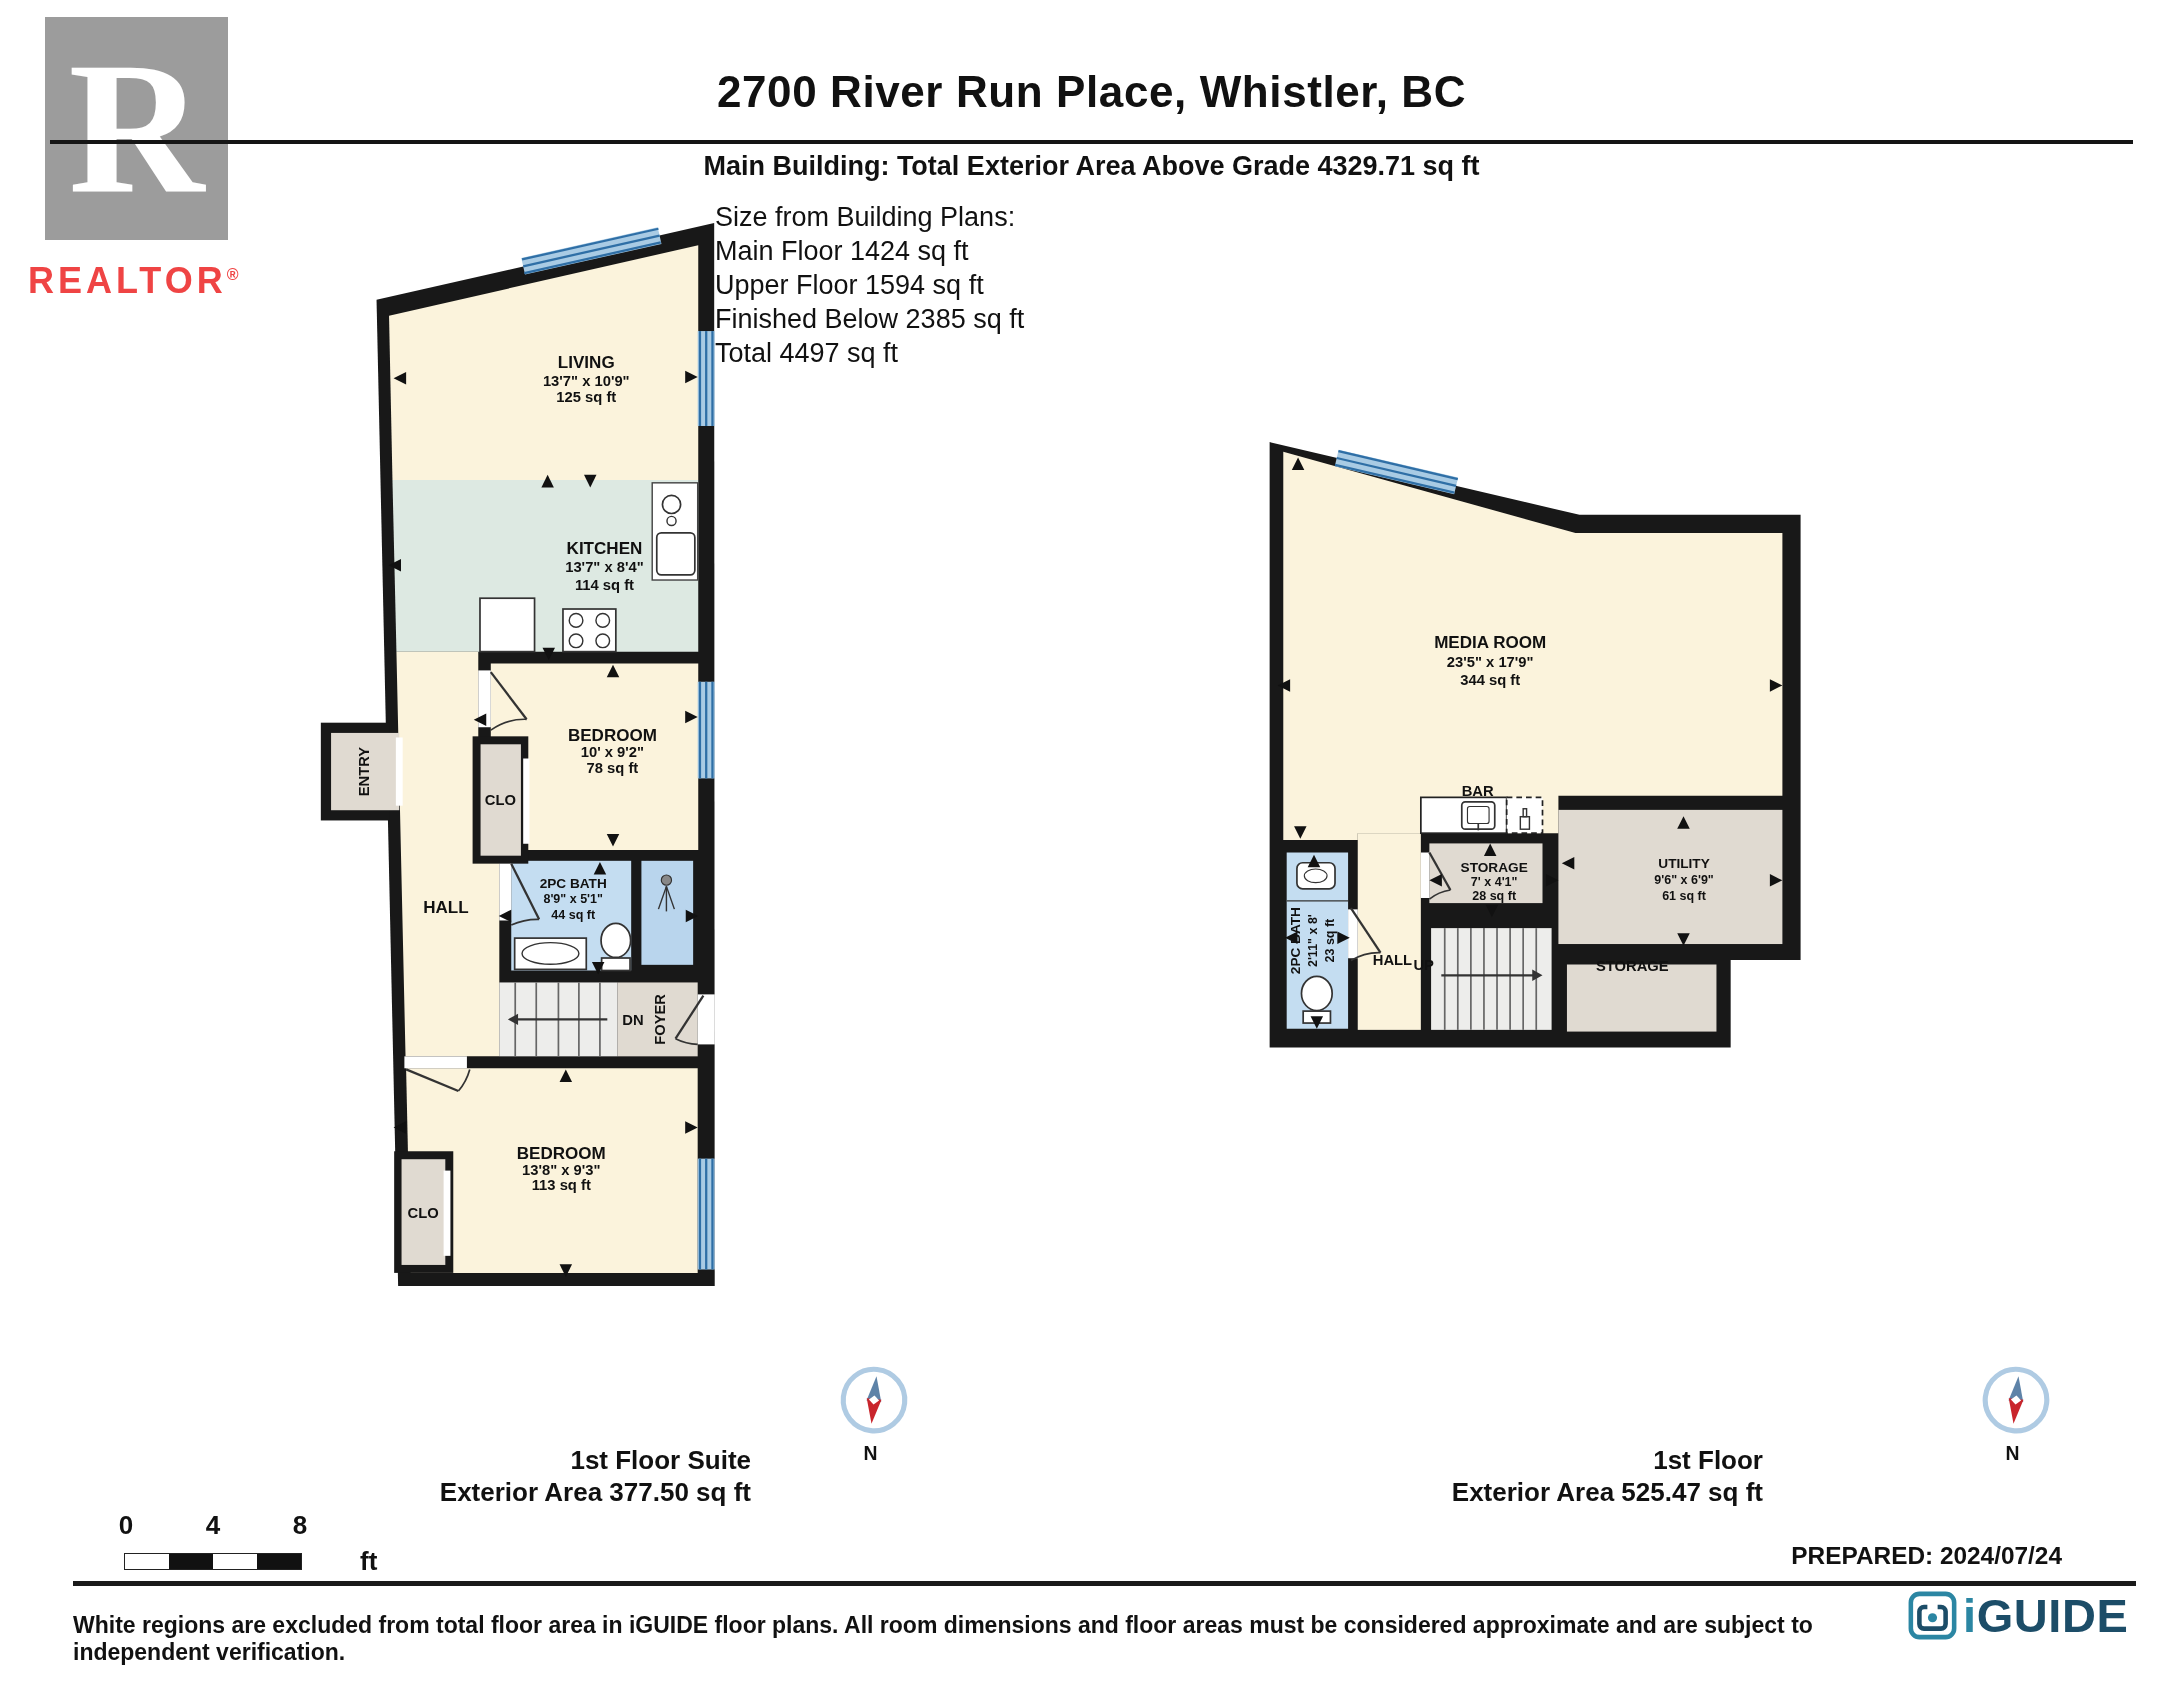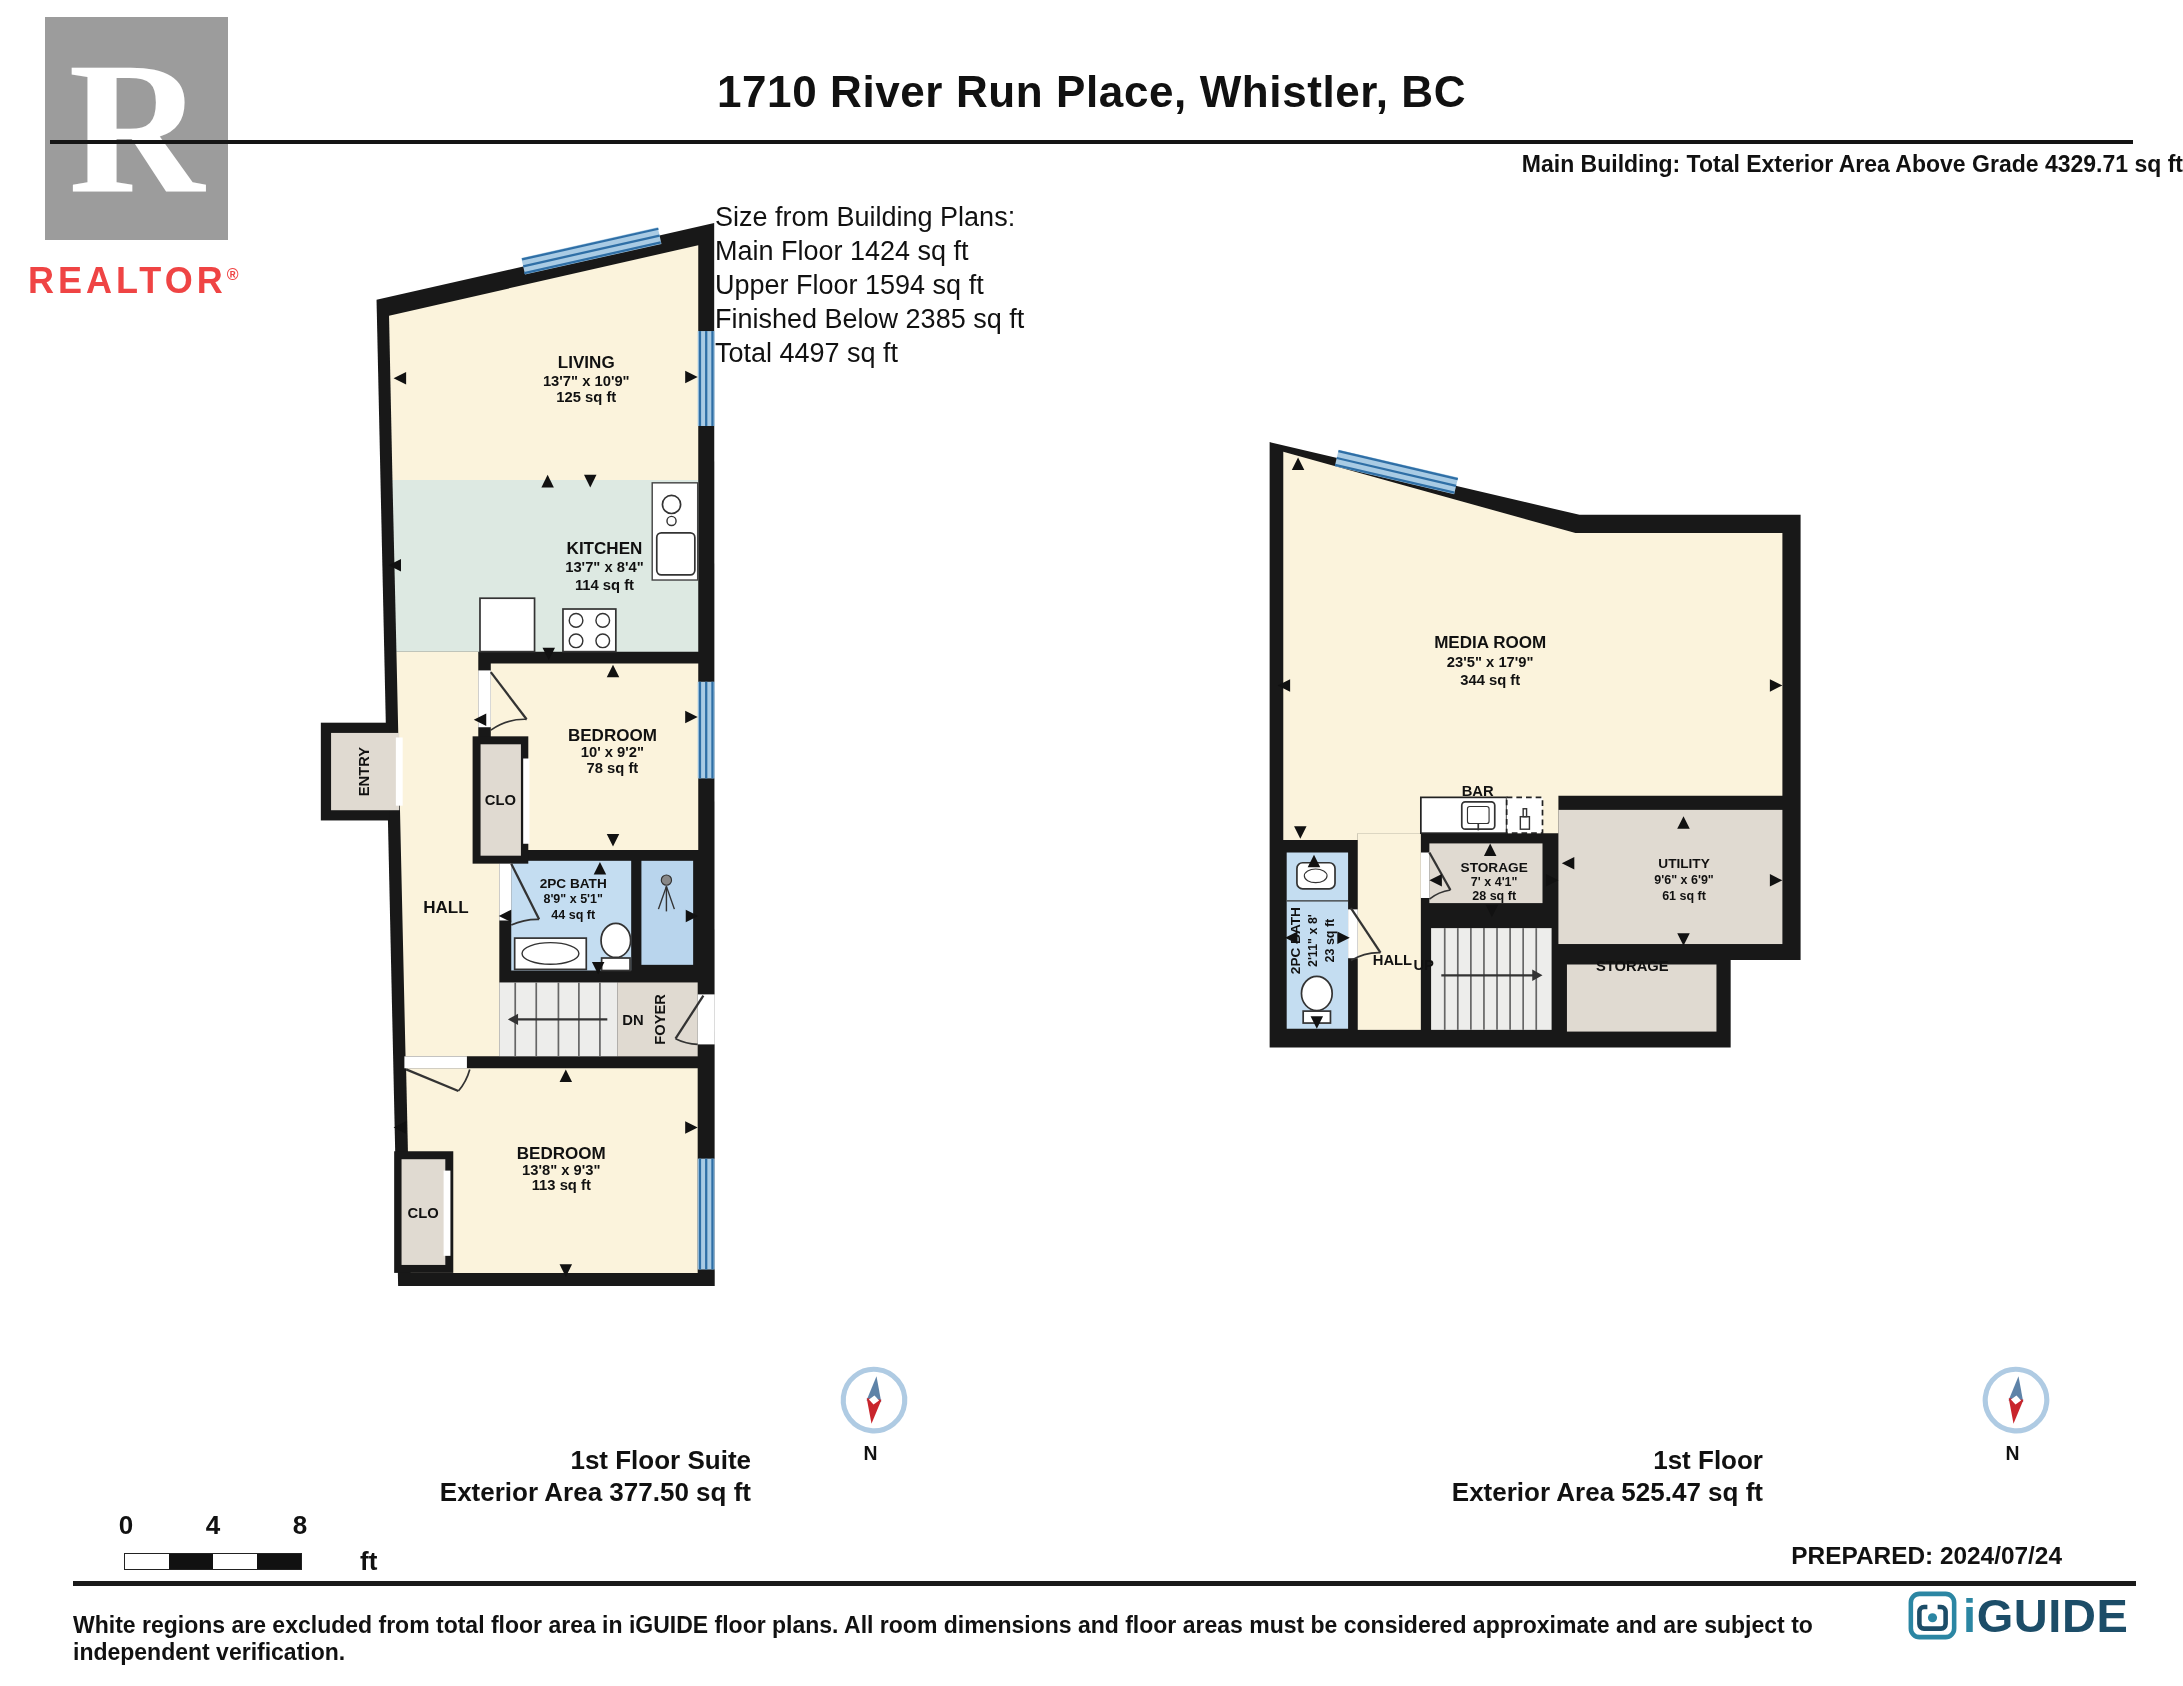--- a/index.html
+++ b/index.html
@@ -1,20 +1,20 @@
 <!DOCTYPE html>
 <html style="font-size:9px"><head>
 <meta charset="utf-8">
 <style>
   html,body{margin:0;padding:0;background:#fff;}
   #canvas{position:relative;width:2183px;height:1686px;background:#fff;overflow:hidden;
           font-family:"Liberation Sans",sans-serif;color:#111;}
   .abs{position:absolute;}
   #page-title{top:67px;left:0;width:2183px;text-align:center;font-size:44px;font-weight:bold;letter-spacing:0.6px;}
-  #page-subtitle{top:151px;left:0;width:2183px;text-align:right;font-size:23px;font-weight:bold;}
+  #page-subtitle{top:151px;left:0;width:2183px;text-align:center;font-size:27px;font-weight:bold;}
   #top-divider{top:140px;left:50px;width:2083px;height:4px;background:#151515;z-index:5;}
   #size-block{top:200px;left:715px;width:682px;font-size:27px;line-height:34px;font-weight:400;}
   #realtor-logo-box{top:17px;left:45px;width:183px;height:223px;background:#9C9C9C;text-align:center;z-index:2;}
   #realtor-logo-box .r{font-family:"Liberation Serif",serif;font-weight:bold;font-size:188px;line-height:222px;color:#fff;}
   #realtor-word{top:248px;left:28px;width:227px;font-size:36px;font-weight:bold;letter-spacing:4px;color:#ef4444;margin-top:12px;}
   #realtor-word sup{font-size:16px;}
   .caption{font-size:26px;font-weight:bold;line-height:32px;text-align:right;}
   #caption-left{top:1444px;left:296px;width:455px;}
   #caption-right{top:1444px;left:1308px;width:455px;}
   #prepared{top:1542px;right:121px;font-size:24.4px;font-weight:bold;}
@@ -35,21 +35,21 @@
 </head>
 <body>
 
 <div id="canvas">
 
   <div class="abs" id="realtor-logo-box">
     <div class="r">R</div>
   </div>
   <div class="abs" id="realtor-word"><span>REALTOR</span><sup>®</sup></div>
   <div class="abs" id="top-divider"></div>
-  <div class="abs" id="page-title">1710 River Run Place, Whistler, BC</div>
+  <div class="abs" id="page-title">2700 River Run Place, Whistler, BC</div>
   <div class="abs" id="page-subtitle">Main Building: Total Exterior Area Above Grade 4329.71 sq ft</div>
   <div class="abs" id="size-block">
     <div>Size from Building Plans:</div>
     <div>Main Floor 1424 sq ft</div>
     <div>Upper Floor 1594 sq ft</div>
     <div>Finished Below 2385 sq ft</div>
     <div>Total 4497 sq ft</div>
   </div>
 
   <svg class="abs" style="left:307px;top:210px" width="421" height="1097" viewBox="540 370 740 1930">

